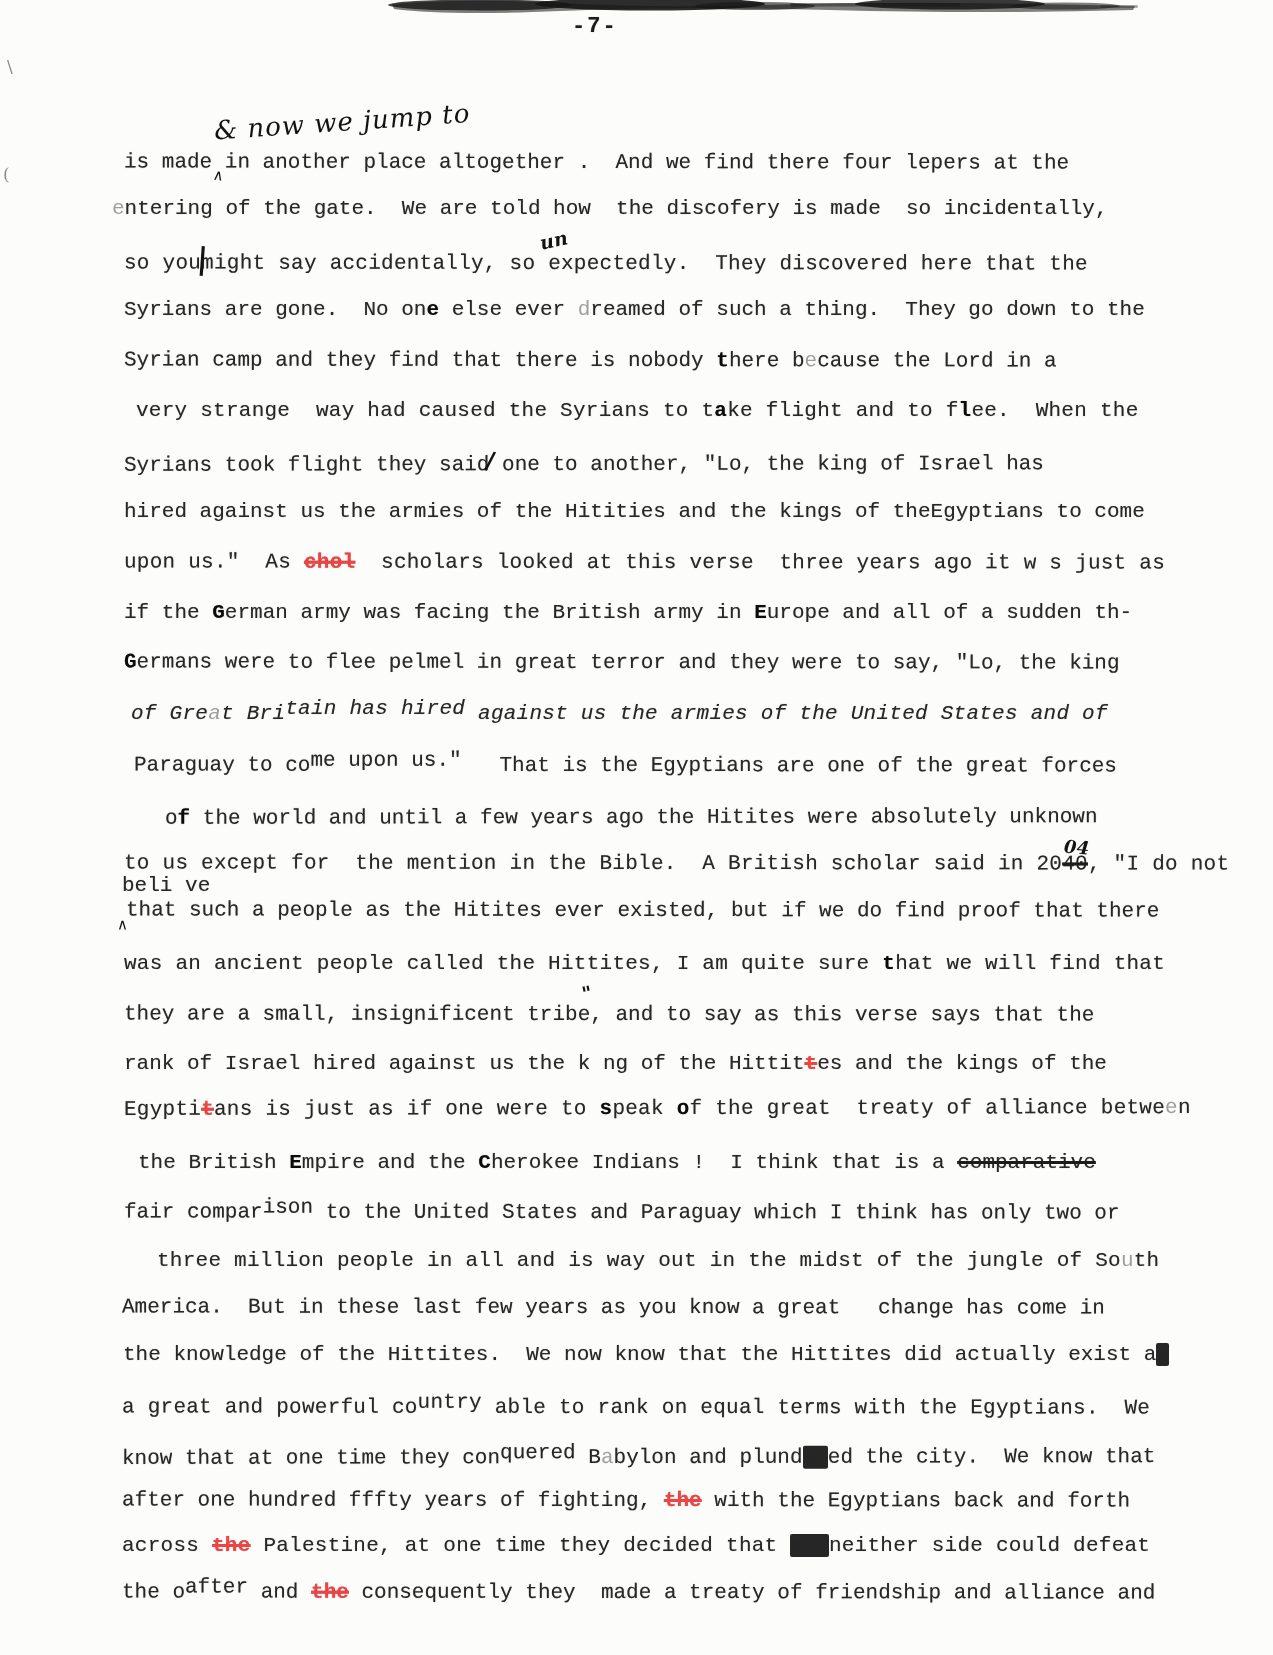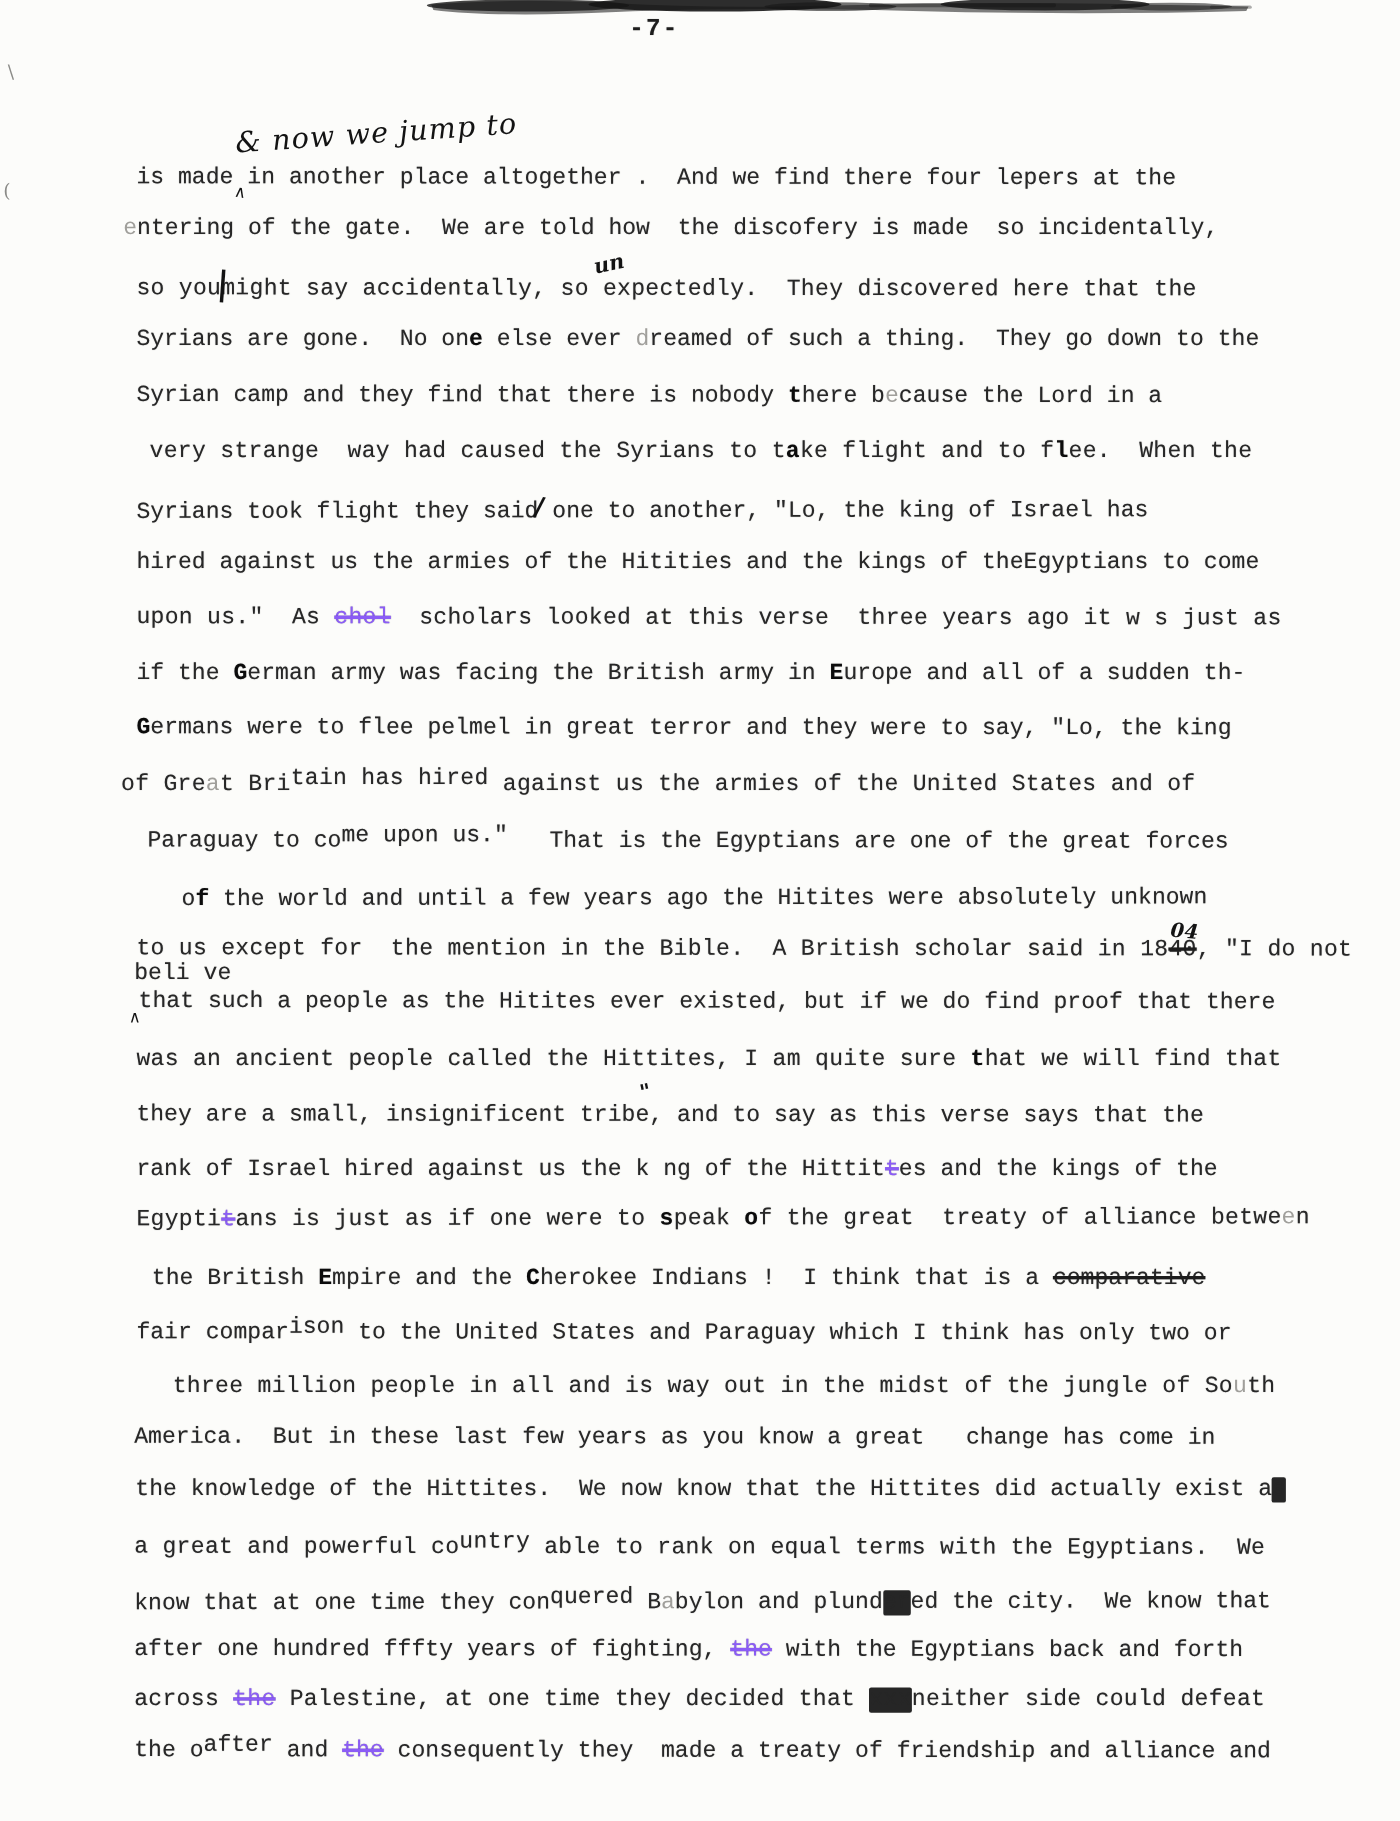--- a/index.html
+++ b/index.html
@@ -25,21 +25,21 @@
     text-shadow:0 0 1px rgba(25,25,25,.38);
   }
   .line:nth-child(odd){transform:rotate(.06deg);}
   .line:nth-child(3n){letter-spacing:.25px;}
   .line:nth-child(7n){transform:rotate(-.1deg);}
   .seg{display:inline;}
   .seg-up{display:inline-block;transform:translateY(-5px);}
   .seg-dark{font-weight:bold;color:#0b0b0b;}
   .seg-faint{color:#a09f9b;text-shadow:none;}
   .seg-strike{text-decoration:line-through;text-decoration-thickness:2.5px;text-decoration-color:#1c1c1c;}
-  .seg-xstrike{font-weight:normal;color:#8b5cf6;text-decoration:line-through;text-decoration-thickness:3px;}
+  .seg-xstrike{font-weight:bold;color:#ef4444;text-decoration:line-through;text-decoration-thickness:3px;}
   .seg-blot{background:#262626;color:#262626;border-radius:2px;text-shadow:none;}
   
   .seg-hand-note,.seg-hand-above,.seg-hand-sup,.seg-hand-caret,.seg-hand-caret-start,.seg-hand-bar,.seg-hand-slash{
     font-family:"DejaVu Serif",serif;
     font-style:italic;
     color:#131313;
     display:inline-block;width:0;overflow:visible;white-space:nowrap;
     text-shadow:none;
   }
   .seg-hand-note{font-size:26px;letter-spacing:1px;transform:translate(2px,-28px) rotate(-4deg);}
@@ -89,24 +89,24 @@
       <div class="line" style="top: 196px; left: 112px;"><span class="seg seg-faint">e</span><span class="seg">ntering of the gate.  We are told how  the discofery is made  so incidentally,</span></div>
       <div class="line" style="top: 246px; left: 124px;"><span class="seg">so you</span><span class="seg seg-hand-bar">|</span><span class="seg">might say accidentally, so </span><span class="seg seg-hand-above">un</span><span class="seg">expectedly.  They discovered here that the</span></div>
       <div class="line" style="top: 297px; left: 124px;"><span class="seg">Syrians are gone.  No on</span><span class="seg seg-dark">e</span><span class="seg"> else ever </span><span class="seg seg-faint">d</span><span class="seg">reamed of such a thing.  They go down to the</span></div>
       <div class="line" style="top: 348px; left: 124px;"><span class="seg">Syrian camp and they find that there is nobody </span><span class="seg seg-dark">t</span><span class="seg">here b</span><span class="seg seg-faint">e</span><span class="seg">cause the Lord in a</span></div>
       <div class="line" style="top: 398px; left: 136px;"><span class="seg">very strange  way had caused the Syrians to t</span><span class="seg seg-dark">a</span><span class="seg">ke flight and to f</span><span class="seg seg-dark">l</span><span class="seg">ee.  When the</span></div>
       <div class="line" style="top: 449px; left: 124px;"><span class="seg">Syrians took flight they said</span><span class="seg seg-hand-slash">/</span><span class="seg"> one to another, "Lo, the king of Israel has</span></div>
       <div class="line" style="top: 499px; left: 124px;"><span class="seg">hired against us the armies of the Hitities and the kings of theEgyptians to come</span></div>
       <div class="line" style="top: 550px; left: 124px;"><span class="seg">upon us."  As </span><span class="seg seg-xstrike">chol</span><span class="seg">  scholars looked at this verse  three years ago it w s just as</span></div>
       <div class="line" style="top: 600px; left: 124px;"><span class="seg">if the </span><span class="seg seg-dark">G</span><span class="seg">erman army was facing the British army in </span><span class="seg seg-dark">E</span><span class="seg">urope and all of a sudden th-</span></div>
       <div class="line" style="top: 650px; left: 124px;"><span class="seg seg-dark">G</span><span class="seg">ermans were to flee pelmel in great terror and they were to say, "Lo, the king</span></div>
-      <div class="line" style="top: 701px; left: 110px;"><span class="seg">of Gre</span><span class="seg seg-faint">a</span><span class="seg">t Bri</span><span class="seg seg-up">tain has hired</span><span class="seg"> against us the armies of the United States and of</span></div>
+      <div class="line" style="top: 701px; left: 131px; font-style: italic;"><span class="seg">of Gre</span><span class="seg seg-faint">a</span><span class="seg">t Bri</span><span class="seg seg-up">tain has hired</span><span class="seg"> against us the armies of the United States and of</span></div>
       <div class="line" style="top: 753px; left: 134px;"><span class="seg">Paraguay to co</span><span class="seg seg-up">me upon us."</span><span class="seg">   That is the Egyptians are one of the great forces</span></div>
       <div class="line" style="top: 805px; left: 165px;"><span class="seg">o</span><span class="seg seg-dark">f</span><span class="seg"> the world and until a few years ago the Hitites were absolutely unknown</span></div>
-      <div class="line" style="top: 850px; left: 124px;"><span class="seg">to us except for  the mention in the Bible.  A British scholar said in 18</span><span class="seg seg-strike">40</span><span class="seg seg-hand-sup">04</span><span class="seg">, "I do not</span></div>
+      <div class="line" style="top: 850px; left: 124px;"><span class="seg">to us except for  the mention in the Bible.  A British scholar said in 20</span><span class="seg seg-strike">40</span><span class="seg seg-hand-sup">04</span><span class="seg">, "I do not</span></div>
       <div class="line" style="top: 873px; left: 122px;"><span class="seg">beli</span><span class="seg seg-faint"> </span><span class="seg">ve</span></div>
       <div class="line" style="top: 898px; left: 126px;"><span class="seg seg-hand-caret-start">∧</span><span class="seg">that such a people as the Hitites ever existed, but if we do find proof that there</span></div>
       <div class="line" style="top: 951px; left: 124px;"><span class="seg">was an ancient people called the Hittites, I am quite sure </span><span class="seg seg-dark">t</span><span class="seg">hat we will find that</span></div>
       <div class="line" style="top: 1000px; left: 124px;"><span class="seg">they are a small, insignificent tribe</span><span class="seg seg-hand-above">"</span><span class="seg">, and to say as this verse says that the</span></div>
       <div class="line" style="top: 1051px; left: 124px;"><span class="seg">rank of Israel hired against us the k ng of the Hittit</span><span class="seg seg-xstrike">t</span><span class="seg">es and the kings of the</span></div>
       <div class="line" style="top: 1096px; left: 124px;"><span class="seg">Egypti</span><span class="seg seg-xstrike">t</span><span class="seg">ans is just as if one were to </span><span class="seg seg-dark">s</span><span class="seg">peak </span><span class="seg seg-dark">o</span><span class="seg">f the great  treaty of alliance betwe</span><span class="seg seg-faint">e</span><span class="seg">n</span></div>
       <div class="line" style="top: 1150px; left: 138px;"><span class="seg">the British </span><span class="seg seg-dark">E</span><span class="seg">mpire and the </span><span class="seg seg-dark">C</span><span class="seg">herokee Indians !  I think that is a </span><span class="seg seg-strike">comparative</span></div>
       <div class="line" style="top: 1200px; left: 124px;"><span class="seg">fair compar</span><span class="seg seg-up">ison</span><span class="seg"> to the United States and Paraguay which I think has only two or</span></div>
       <div class="line" style="top: 1248px; left: 123px; margin-left: 34px;"><span class="seg">three million people in all and is way out in the midst of the jungle of So</span><span class="seg seg-faint">u</span><span class="seg">th</span></div>
       <div class="line" style="top: 1295px; left: 122px;"><span class="seg">America.  But in these last few years as you know a great   change has come in</span></div>

